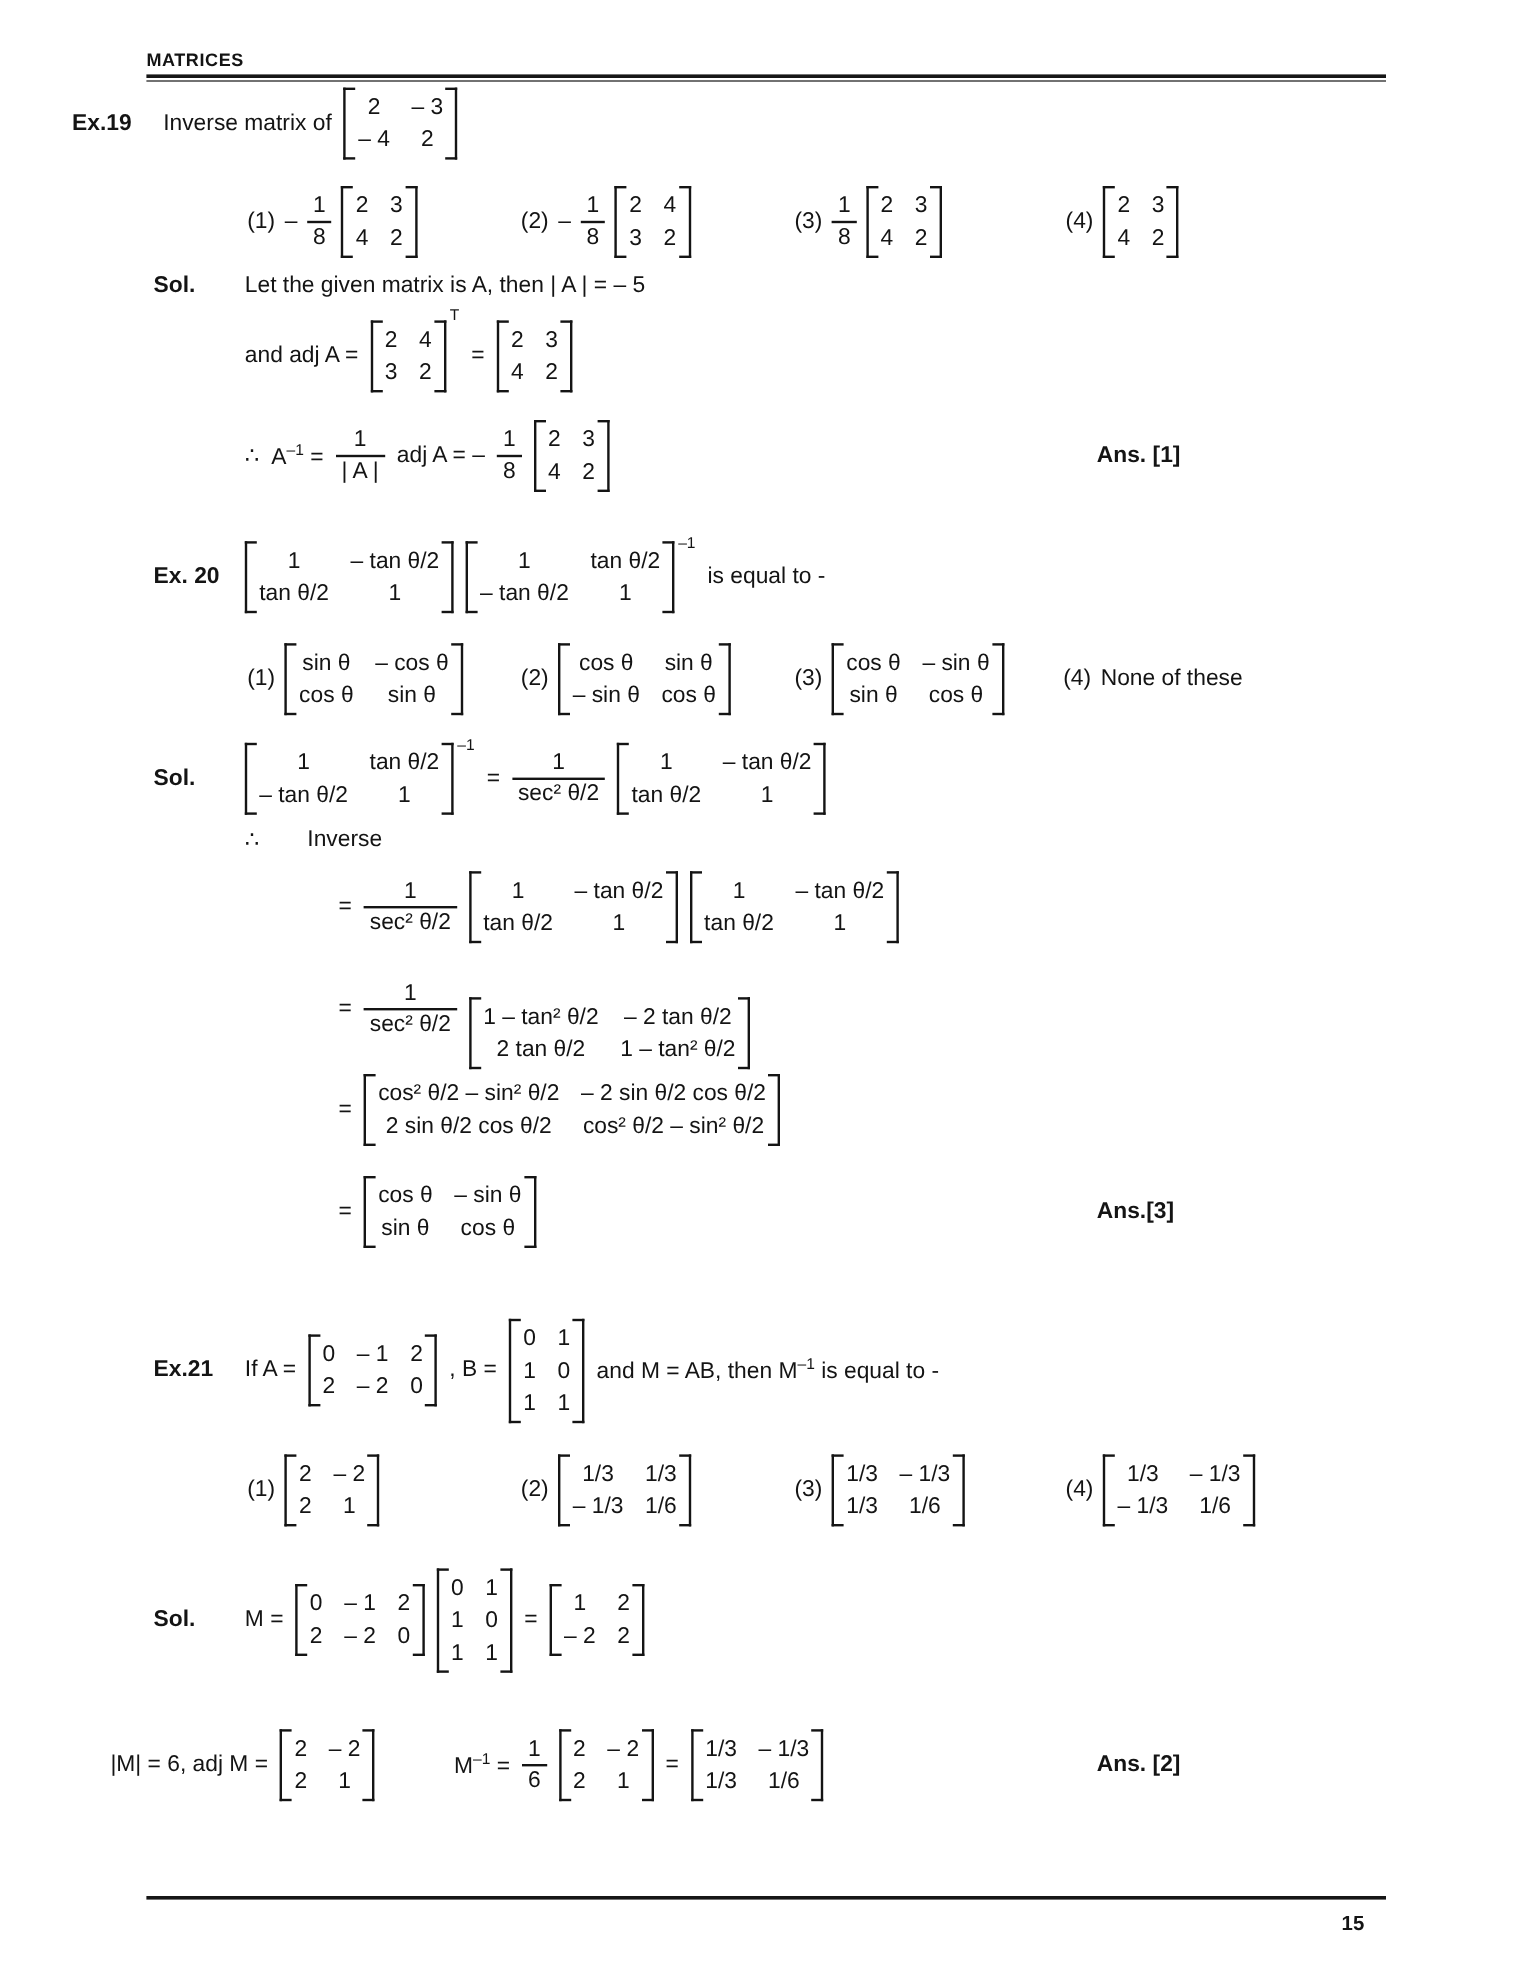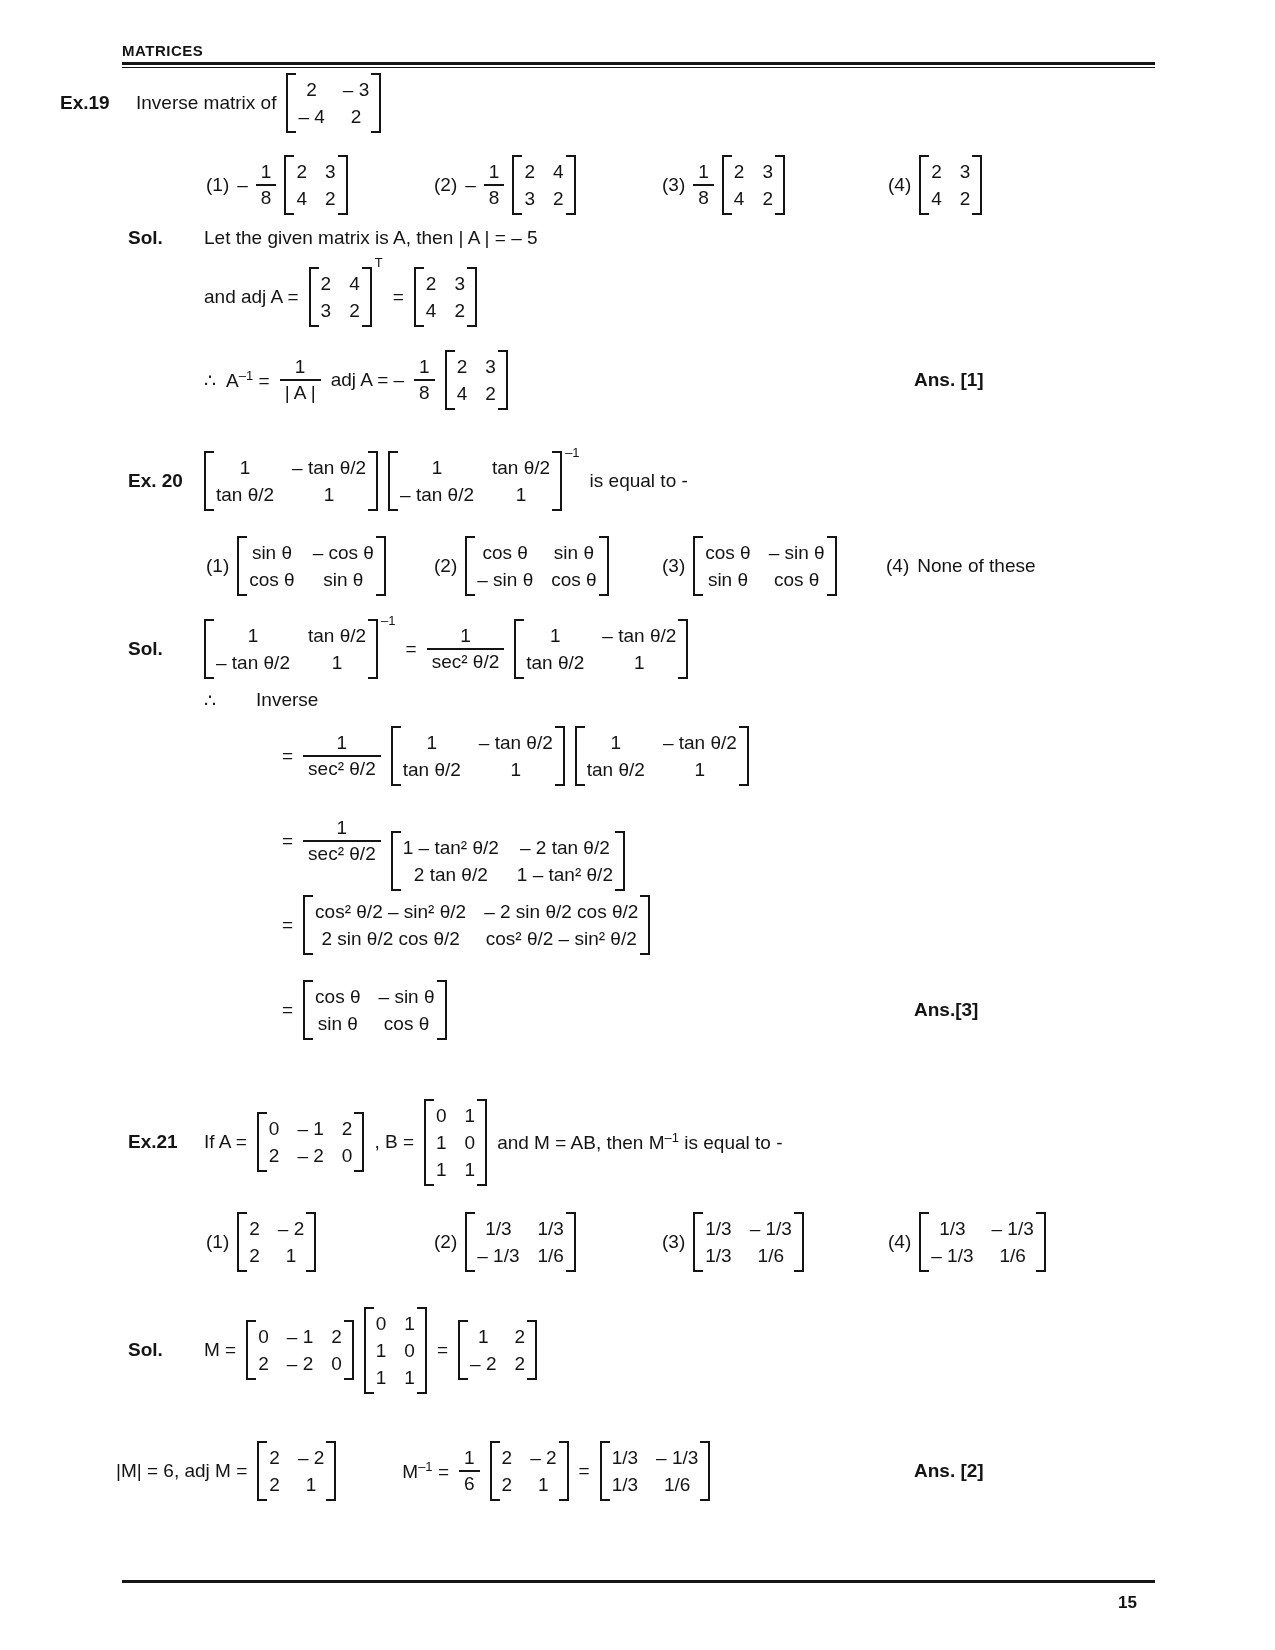--- a/index.html
+++ b/index.html
@@ -370,21 +370,21 @@
       </span>
     <span class="txt">=</span>
     <span class="mat" style="grid-template-columns: repeat(2, auto);">
         <span>1</span>
         <span>2</span>
         <span>– 2</span>
         <span>2</span>
       </span>
   </div>
 
-  <div class="line" style="top:1436px;height:70px;padding-left:116px">
+  <div class="line" style="top:1436px;height:70px;padding-left:92px">
     <span class="txt">|M| = 6, adj M =</span>
     <span class="mat" style="grid-template-columns: repeat(2, auto);">
         <span>2</span>
         <span>– 2</span>
         <span>2</span>
         <span>1</span>
       </span>
     <span class="spacer" style="width:46px"></span>
     <span class="txt"><span>M</span><sup class="isup">–1</sup><span> =</span></span>
     <span class="frac">

